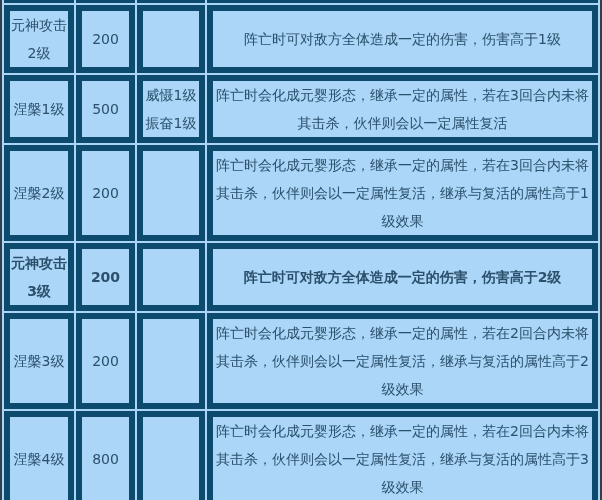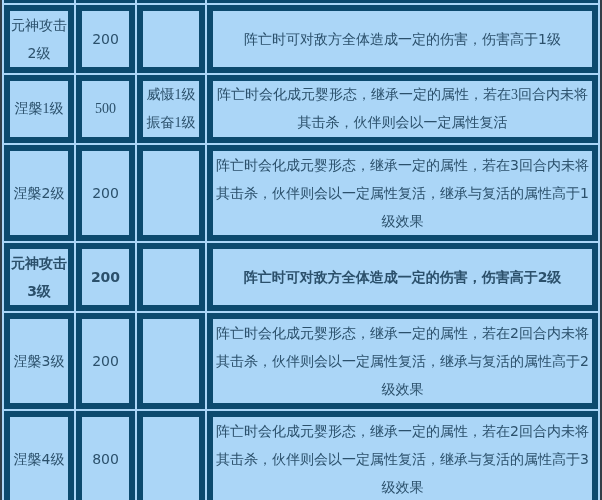--- a/index.html
+++ b/index.html
@@ -33,21 +33,21 @@
     text-align:center;
     color:#2B506B;
     font-size:14px;
     line-height:28px;
     overflow:hidden;
     word-break:break-all;
   }
   
   tr.cut  td{height:17px;}
   tr.h56  td{height:56px;}
-  tr.h57  td{height:57px;font-family:Liberation Serif, serif;}
+  tr.h57  td{height:57px;}
   tr.h84  td{height:84px;}
   tr.h54  td{height:54px;font-weight:bold;}
   .prewrap{white-space:pre-line;}
   col.c-skill{width:70px;}
   col.c-cost{width:59px;}
   col.c-buff{width:68px;}
   col.c-desc{width:391px;}
 </style>
 </head>
 <body>

